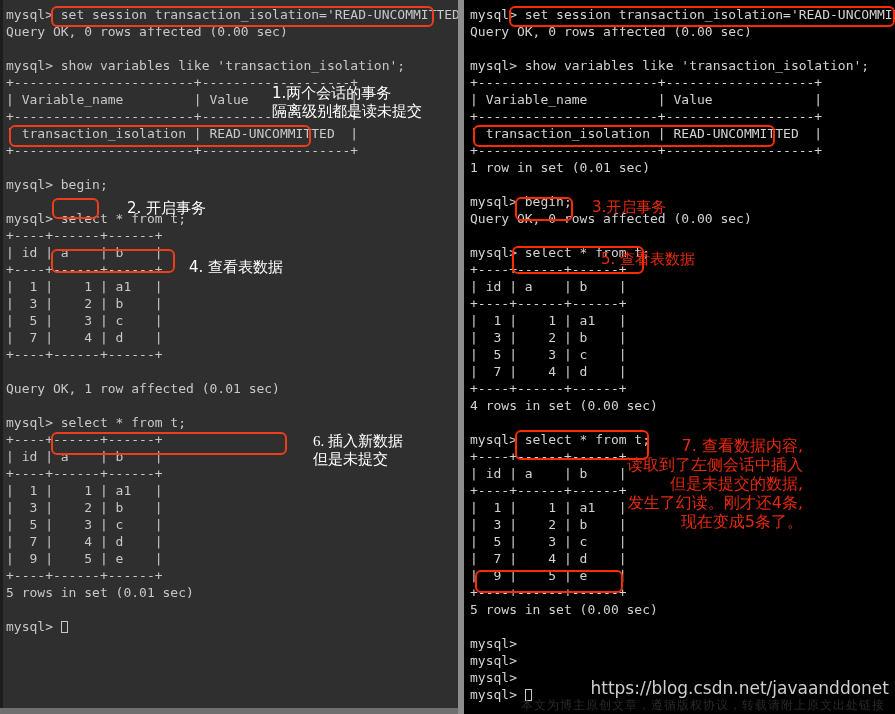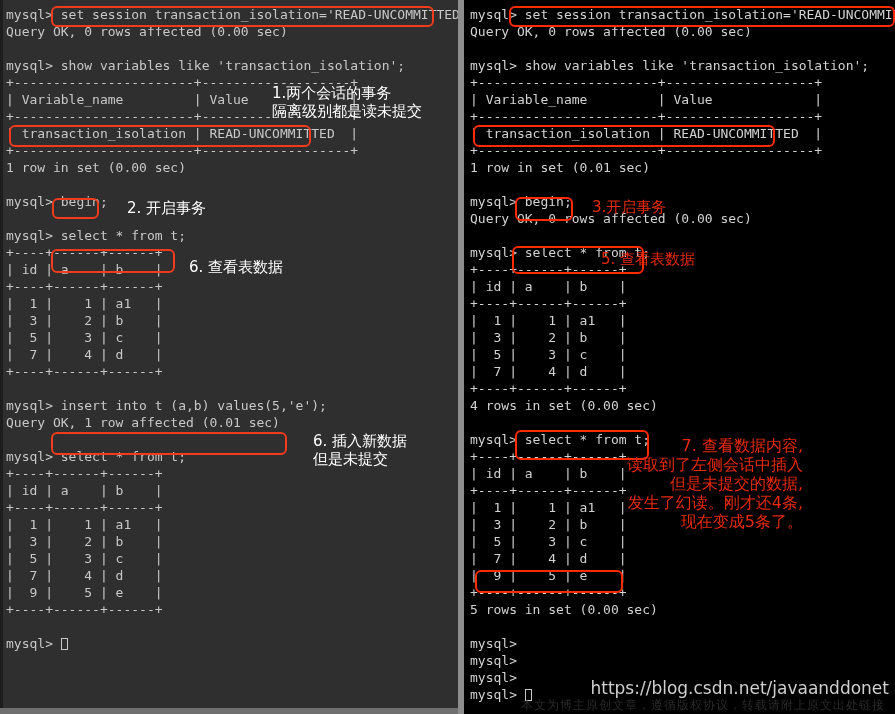--- a/index.html
+++ b/index.html
@@ -65,63 +65,62 @@
     <div class="term" id="left-term">
         <div class="line">mysql&gt; set session transaction_isolation='READ-UNCOMMITTED';</div>
         <div class="line">Query OK, 0 rows affected (0.00 sec)</div>
         <div class="line"></div>
         <div class="line">mysql&gt; show variables like 'transaction_isolation';</div>
         <div class="line">+-----------------------+-------------------+</div>
         <div class="line">| Variable_name         | Value             |</div>
         <div class="line">+-----------------------+-------------------+</div>
         <div class="line">| transaction_isolation | READ-UNCOMMITTED  |</div>
         <div class="line">+-----------------------+-------------------+</div>
-        <div class="line">1 row in set (0.00 sec)</div>
         <div class="line"></div>
         <div class="line">mysql&gt; begin;</div>
         <div class="line"></div>
         <div class="line">mysql&gt; select * from t;</div>
         <div class="line">+----+------+------+</div>
         <div class="line">| id | a    | b    |</div>
         <div class="line">+----+------+------+</div>
         <div class="line">|  1 |    1 | a1   |</div>
         <div class="line">|  3 |    2 | b    |</div>
         <div class="line">|  5 |    3 | c    |</div>
         <div class="line">|  7 |    4 | d    |</div>
         <div class="line">+----+------+------+</div>
         <div class="line"></div>
-        <div class="line">mysql&gt; insert into t (a,b) values(5,'e');</div>
         <div class="line">Query OK, 1 row affected (0.01 sec)</div>
         <div class="line"></div>
         <div class="line">mysql&gt; select * from t;</div>
         <div class="line">+----+------+------+</div>
         <div class="line">| id | a    | b    |</div>
         <div class="line">+----+------+------+</div>
         <div class="line">|  1 |    1 | a1   |</div>
         <div class="line">|  3 |    2 | b    |</div>
         <div class="line">|  5 |    3 | c    |</div>
         <div class="line">|  7 |    4 | d    |</div>
         <div class="line">|  9 |    5 | e    |</div>
         <div class="line">+----+------+------+</div>
+        <div class="line">5 rows in set (0.01 sec)</div>
         <div class="line"></div>
         <div class="line">mysql&gt; <span class="caret"></span></div>
       </div>
     <div id="left-boxes">
         <div class="redbox" style="left: 51px; top: 6px; width: 383px; height: 21px;"></div>
         <div class="redbox" style="left: 9px; top: 125px; width: 302px; height: 22px;"></div>
         <div class="redbox" style="left: 52px; top: 198px; width: 47px; height: 21px;"></div>
         <div class="redbox" style="left: 51px; top: 249px; width: 124px; height: 24px;"></div>
         <div class="redbox" style="left: 51px; top: 432px; width: 236px; height: 23px;"></div>
       </div>
     <div id="left-annos">
         <div class="anno" style="left: 272px; top: 84px;">1.两个会话的事务
 隔离级别都是读未提交</div>
         <div class="anno" style="left: 127px; top: 199px;">2. 开启事务</div>
-        <div class="anno" style="left: 189px; top: 258px;">6. 查看表数据</div>
-        <div class="anno" style="left: 313px; top: 432px;">6. 插入新数据
+        <div class="anno" style="left: 189px; top: 258px;">4. 查看表数据</div>
+        <div class="anno" style="left: 313px; top: 432px; font-family: Liberation Serif, serif;">6. 插入新数据
 但是未提交</div>
       </div>
   </div>
 
   <div id="divider">
     
   </div>
 
   <div class="panel" id="right-panel">
     <div class="term" id="right-term">

